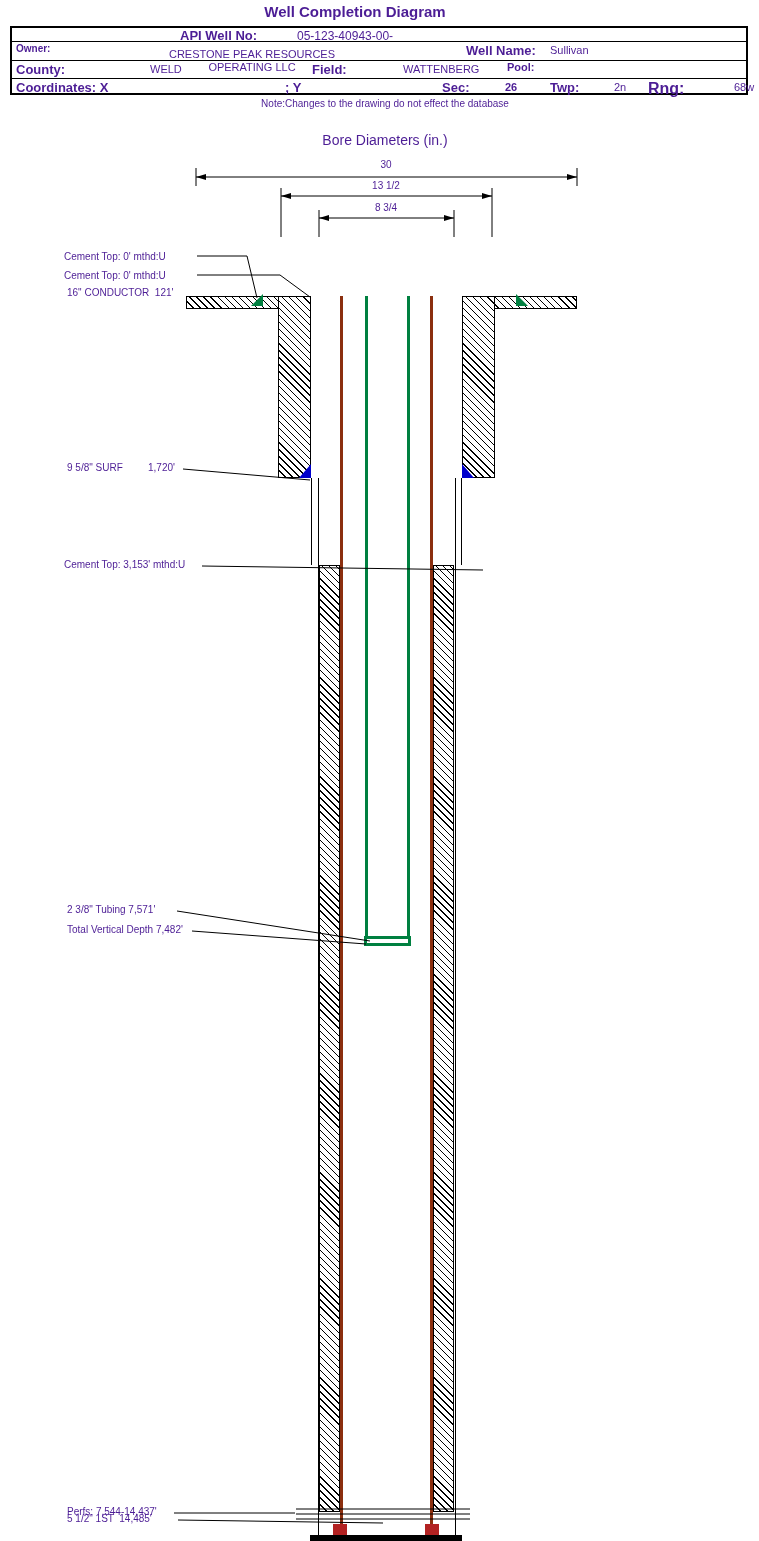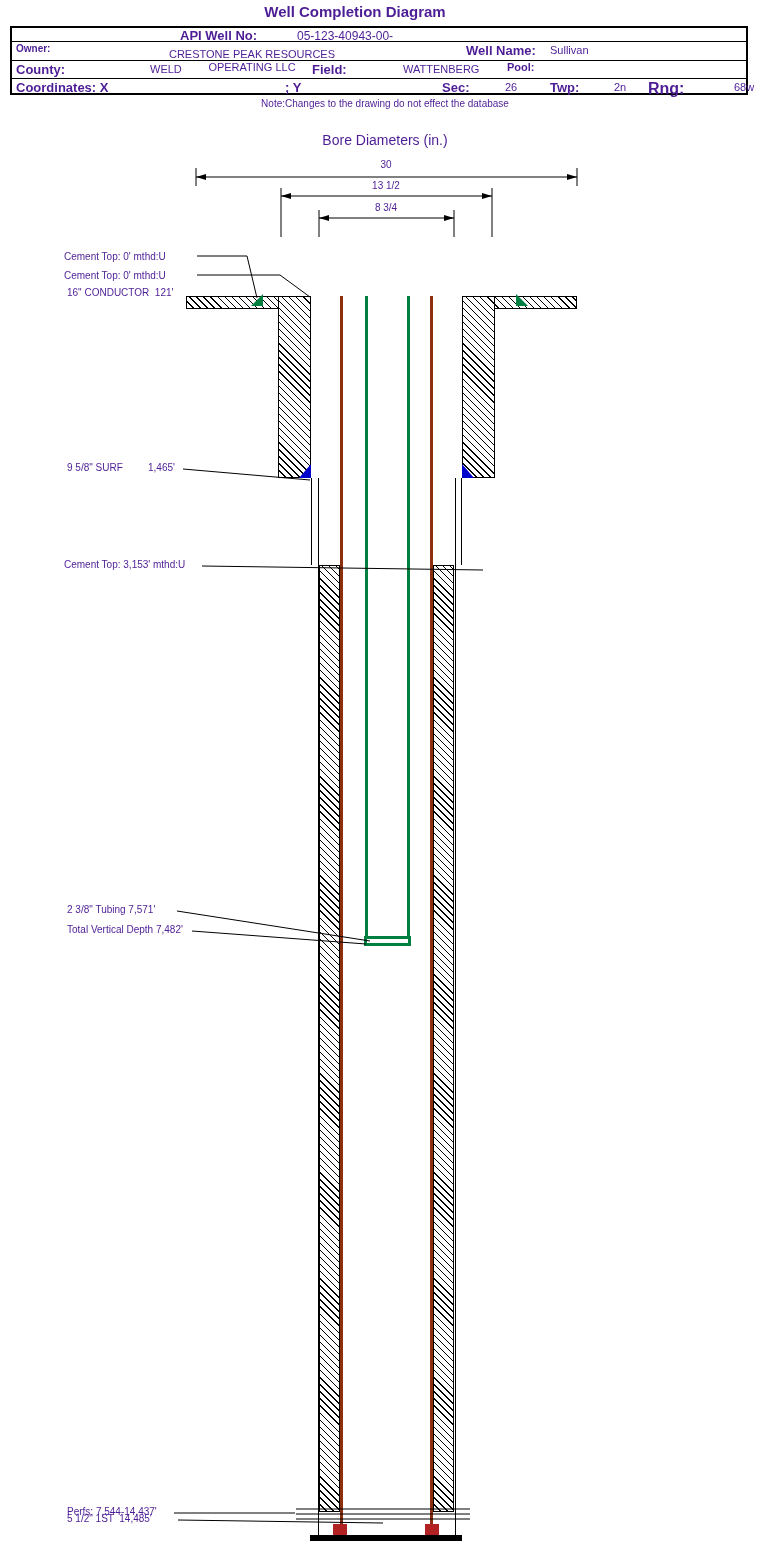--- a/index.html
+++ b/index.html
@@ -45,21 +45,21 @@
     <div class="hdr-txt b" style="left:4px;top:34px;font-size:13px;">County:</div>
     <div class="hdr-txt" style="left:138px;top:35px;font-size:11px;">WELD</div>
     <div class="hdr-txt b" style="left:267px;top:34px;font-size:13px;padding-left:33px;">Field:</div>
     <div class="hdr-txt" style="left:348px;top:35px;font-size:11px;margin-left:43px;">WATTENBERG</div>
     <div class="hdr-txt b" style="left:495px;top:33px;font-size:11px;">Pool:</div>
     <div class="hdr-txt" style="left:555px;top:35px;font-size:11px;"></div>
 
     <div class="hdr-txt b" style="left:4px;top:52px;font-size:13px;">Coordinates: X</div>
     <div class="hdr-txt b" style="left:273px;top:52px;font-size:13px;">; Y</div>
     <div class="hdr-txt b" style="left:430px;top:52px;font-size:13px;">Sec:</div>
-    <div class="hdr-txt" style="left:493px;top:53px;font-size:11px;">26</div>
+    <div class="hdr-txt" style="left:493px;top:53px;font-size:11px;font-weight:bold;">26</div>
     <div class="hdr-txt b" style="left:538px;top:52px;font-size:13px;">Twp:</div>
     <div class="hdr-txt" style="left:602px;top:53px;font-size:11px;">2n</div>
     <div class="hdr-txt b" style="left:636px;top:52px;font-size:16px;">Rng:</div>
     <div class="hdr-txt" style="left:700px;top:53px;font-size:11px;padding-left:22px;">68w</div>
   </div>
 
   <div id="note">Note:Changes to the drawing do not effect the database</div>
 
   <div id="boretitle">Bore Diameters (in.)</div>
   <div class="dimlbl" style="top:159px;">30</div>
@@ -131,20 +131,20 @@
       <polygon points="516,294 516,306 528,306" fill="#008040"></polygon>
       <polygon points="299,478 311,478 311,464" fill="#0000CC"></polygon>
       <polygon points="474,478 462,478 462,464" fill="#0000CC"></polygon>
     </g>
   </svg>
 
   <div class="lbl" style="left:64px;top:251px;">Cement Top: 0' mthd:U</div>
   <div class="lbl" style="left:64px;top:270px;">Cement Top: 0' mthd:U</div>
   <div class="lbl" style="left:67px;top:287px;">16" CONDUCTOR  121'</div>
   <div class="lbl" style="left:67px;top:462px;">9 5/8" SURF</div>
-  <div class="lbl" style="left:148px;top:462px;">1,465'</div>
+  <div class="lbl" style="left:148px;top:462px;">1,720'</div>
   <div class="lbl" style="left:64px;top:559px;">Cement Top: 3,153' mthd:U</div>
   <div class="lbl" style="left:67px;top:904px;">2 3/8" Tubing 7,571'</div>
   <div class="lbl" style="left:67px;top:924px;">Total Vertical Depth 7,482'</div>
   <div class="lbl" style="left:67px;top:1506px;">Perfs: 7,544-14,437'</div>
   <div class="lbl" style="left:67px;top:1513px;">5 1/2" 1ST  14,485'</div>
 
 </div>
 
 </body></html>

